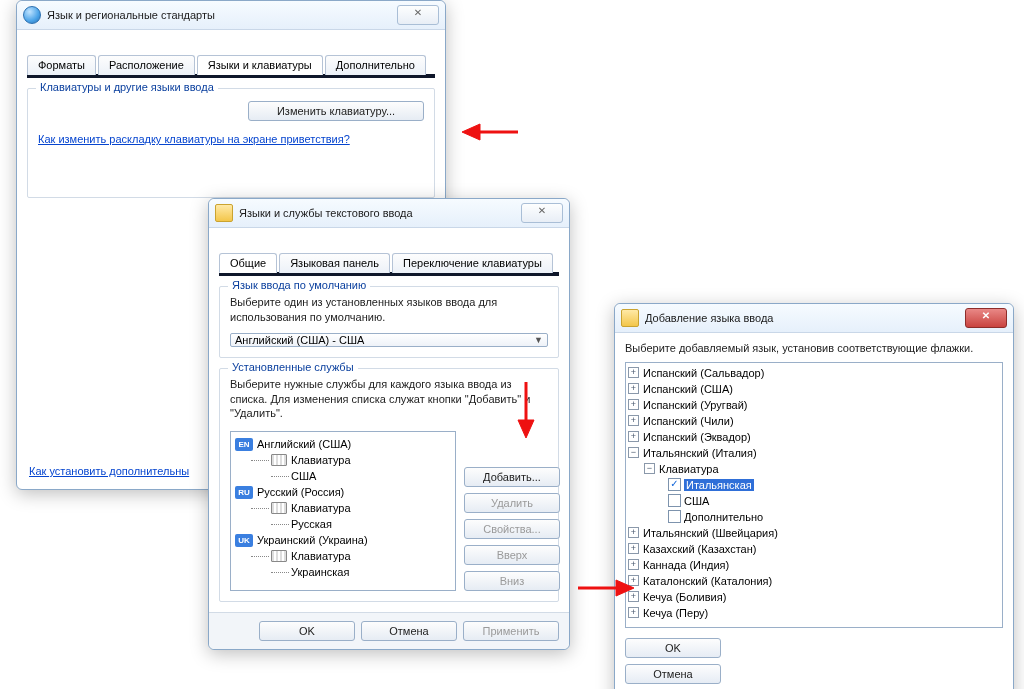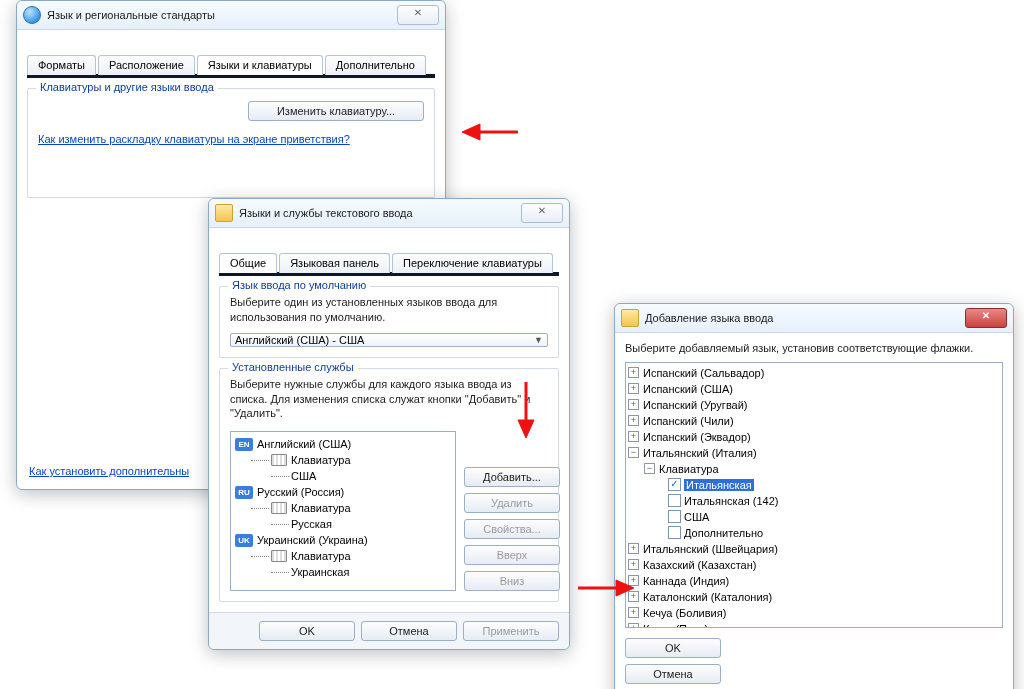--- a/index.html
+++ b/index.html
@@ -321,24 +321,20 @@
         <div class="n" style="padding-left:16px;">
             <span class="sq">−</span>
             <span>Клавиатура</span>
           </div>
         <div class="n" style="padding-left:40px;">
             <span class="cb">✓</span>
             <span class="sel">Итальянская</span>
           </div>
         <div class="n" style="padding-left:40px;">
             <span class="cb"></span>
-            <span>Итальянская (142)</span>
-          </div>
-        <div class="n" style="padding-left:40px;">
-            <span class="cb"></span>
             <span>США</span>
           </div>
         <div class="n" style="padding-left:40px;">
             <span class="cb"></span>
             <span>Дополнительно</span>
           </div>
         <div class="n">
             <span class="sq">+</span>
             <span>Итальянский (Швейцария)</span>
           </div>

